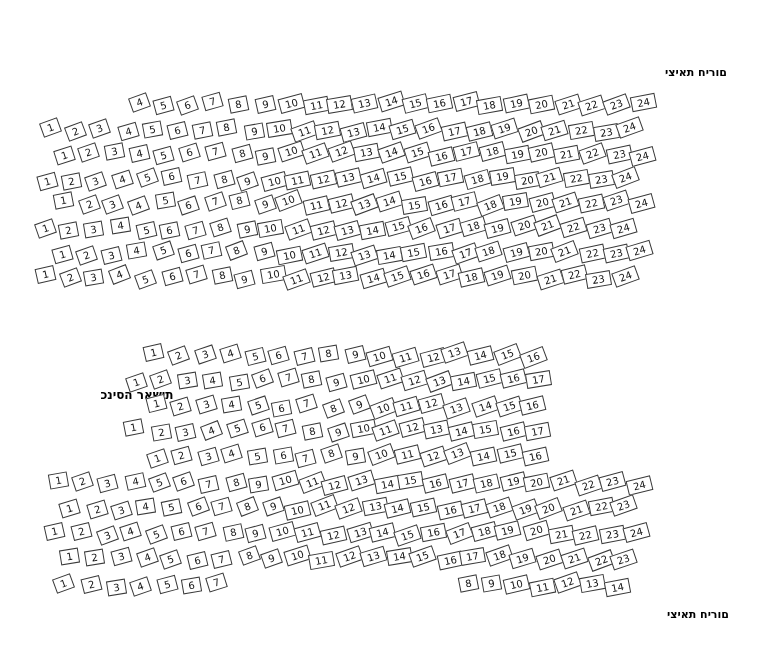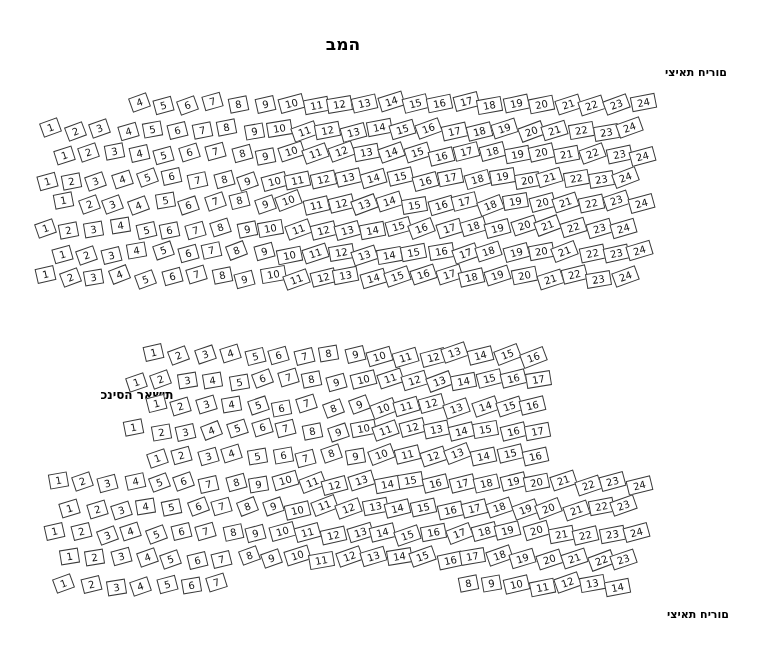--- a/index.html
+++ b/index.html
@@ -13,21 +13,20 @@
   #entrance{left:85px;top:388px;width:104px;font-size:12px;}
   #exit-bottom{left:652px;top:608px;width:92px;}
   .seat{position:absolute;height:13px;line-height:13px;border:1px solid #3a3a3a;
         background:#fff;text-align:center;font-size:10px;color:#111;
         box-sizing:content-box;}
 </style>
 </head>
 <body>
 
 <div id="app">
-  <div class="title hebrew-ltr">במה</div>
   <div id="exit-top" class="side-label hebrew-ltr">יציאת חירום</div>
   <div id="entrance" class="side-label hebrew-ltr">כניסה ראשית</div>
   <div id="exit-bottom" class="side-label hebrew-ltr">יציאת חירום</div>
   <div id="seat-map">
       <div class="seat" style="width: 17px; left: 130.35px; top: 95.0209px; transform: rotate(-19.8deg); border-color: rgb(58, 58, 58);">4</div>
       <div class="seat" style="width: 17px; left: 153.938px; top: 98.3293px; transform: rotate(-15deg); border-color: rgb(58, 58, 58);">5</div>
       <div class="seat" style="width: 17px; left: 177.536px; top: 97.6659px; transform: rotate(-19.8deg); border-color: rgb(58, 58, 58);">6</div>
       <div class="seat" style="width: 17px; left: 203.331px; top: 93.8161px; transform: rotate(-15.9deg); border-color: rgb(58, 58, 58);">7</div>
       <div class="seat" style="width: 17px; left: 229.192px; top: 96.5395px; transform: rotate(-11.4deg); border-color: rgb(58, 58, 58);">8</div>
       <div class="seat" style="width: 17px; left: 255.681px; top: 96.8931px; transform: rotate(-12.8deg); border-color: rgb(58, 58, 58);">9</div>

